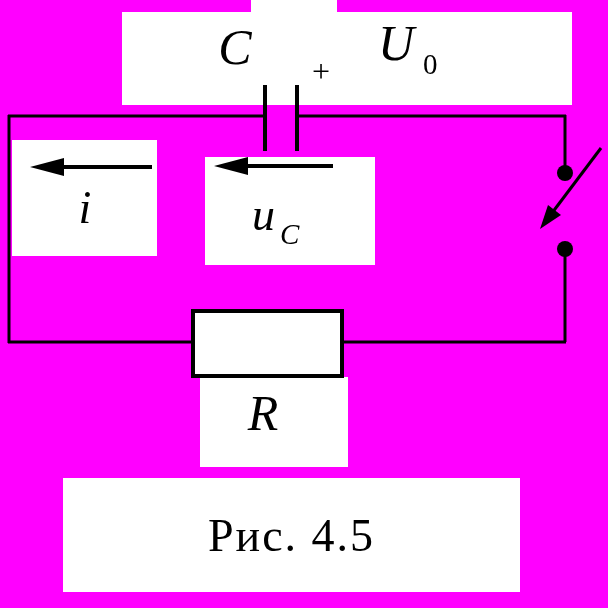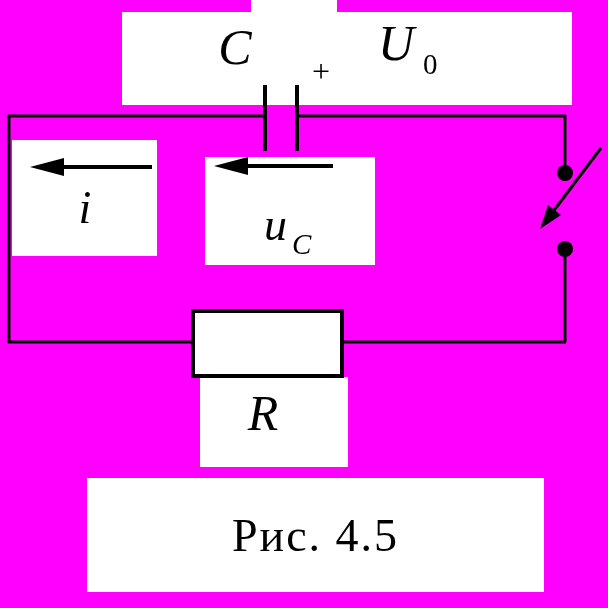--- a/index.html
+++ b/index.html
@@ -49,21 +49,21 @@
 </head>
 <body>
 
 <div class="stage" style="background: rgb(255, 0, 255);">
 
   <div class="wbox" style="left:122px; top:12px; width:450px; height:93px;"></div>
   <div class="wbox" style="left:251px; top:0px; width:86px; height:14px;"></div>
   <div class="wbox" style="left:12px; top:140px; width:145px; height:116px;"></div>
   <div class="wbox" style="left:205px; top:157px; width:170px; height:108px;"></div>
   <div class="wbox" style="left:200px; top:377px; width:148px; height:90px;"></div>
-  <div class="wbox caption-box" style="left:63px; top:478px; width:457px; height:114px;margin-left:24px;">
+  <div class="wbox caption-box" style="left:63px; top:478px; width:457px; height:114px;">
     <span class="caption-text">Рис. 4.5</span>
   </div>
 
   <svg class="artwork" viewBox="0 0 608 608">
 
     <line x1="8" y1="116" x2="265" y2="116" stroke="#000" stroke-width="3"></line>
     <line x1="297" y1="116" x2="566" y2="116" stroke="#000" stroke-width="3"></line>
 
     <line x1="9" y1="115" x2="9" y2="343" stroke="#000" stroke-width="3"></line>
 
@@ -93,19 +93,19 @@
   <div class="lbl math big" style="left:205px; top:22px; width:60px; text-align:center;">C</div>
 
   <div class="lbl plus" style="left:312px; top:55px;">+</div>
 
   <div class="lbl" style="left:378px; top:18px;">
     <span class="math big">U</span><span class="sub0">0</span>
   </div>
 
   <div class="lbl math mid" style="left:55px; top:185px; width:60px; text-align:center;">i</div>
 
-  <div class="lbl" style="left:252px; top:202px;margin-left:12px;">
+  <div class="lbl" style="left:252px; top:192px;">
     <span class="math mid">u</span><span class="sub subC">C</span>
   </div>
 
   <div class="lbl math big" style="left:228px; top:388px; width:70px; text-align:center;">R</div>
 
 </div>
 
 </body></html>

